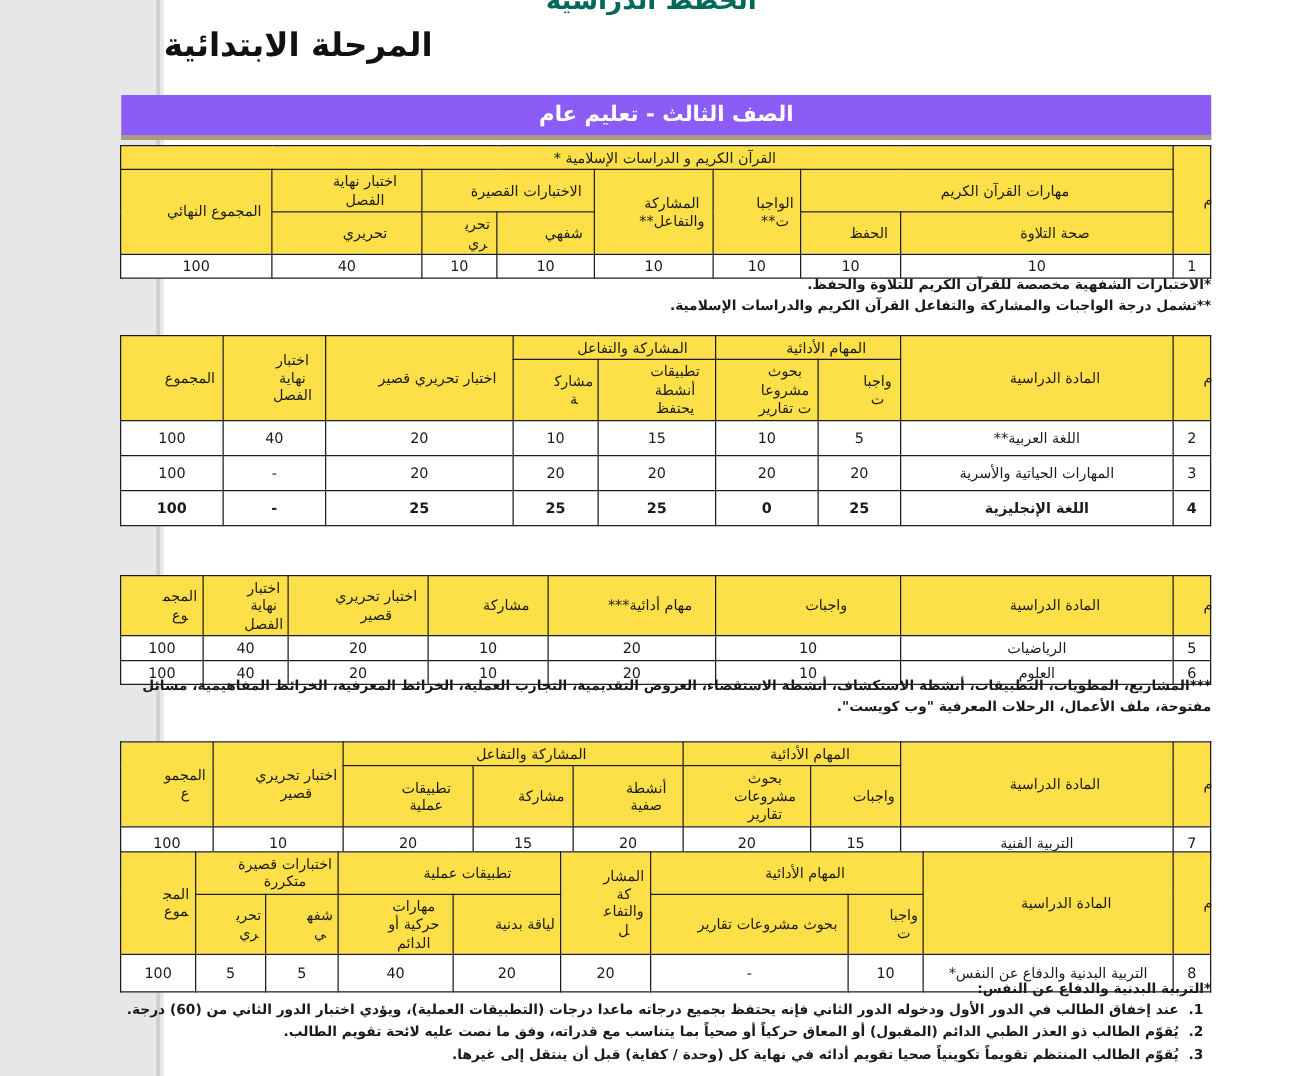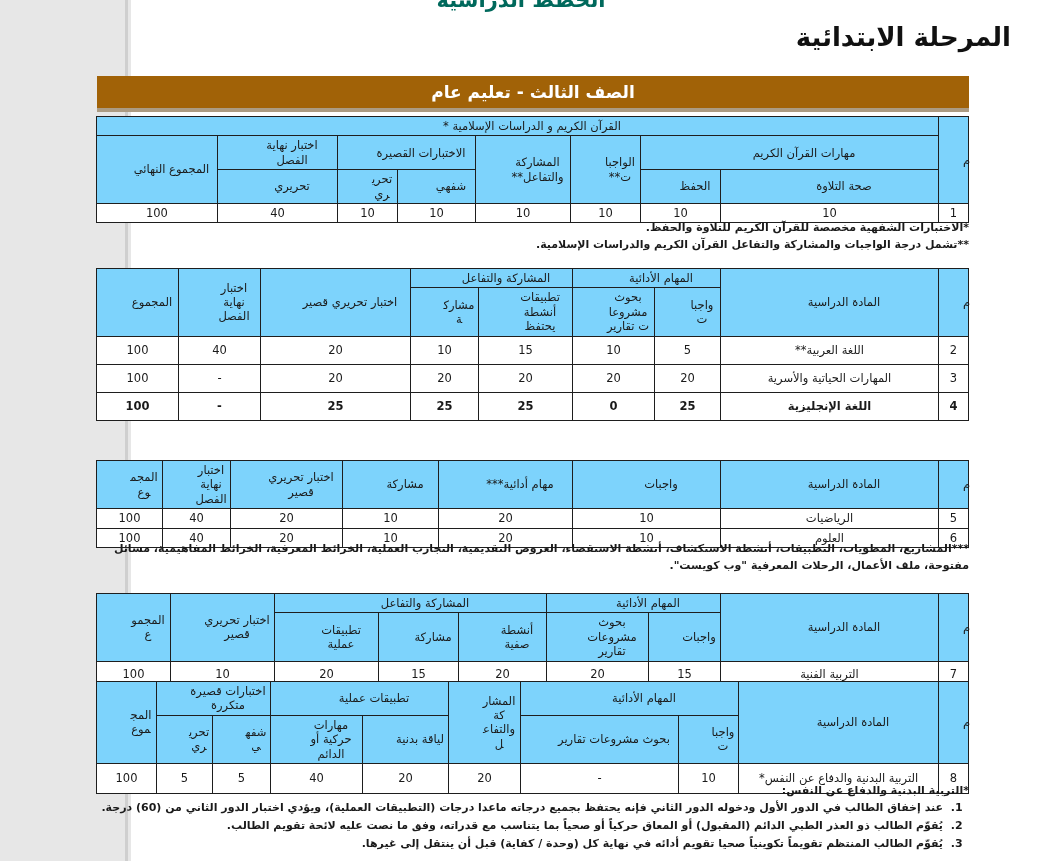--- a/index.html
+++ b/index.html
@@ -47,33 +47,33 @@
     color: #00695c;
     font-size: 21px;
     font-weight: bold;
     line-height: 21px;
   }
   .top-clip span { display: block; margin-top: -10px; }
 
   .doc-title {
     position: absolute;
     top: 22px; left: 131px; width: 880px;
-    text-align: right;
+    text-align: left;
     font-size: 26px;
     font-weight: bold;
     color: #111;
     letter-spacing: 0;
   }
 
   .grade-bar {
     position: absolute;
     top: 76px; left: 97px; width: 872px;
     height: 32px;
     line-height: 32px;
-    background: #a16207;
+    background: #8b5cf6;
     border-bottom: 4px solid #ab9b83;
     color: #ffffff;
     text-align: center;
     font-size: 17px;
     font-weight: bold;
     box-sizing: content-box;
   }
 
   table.grid {
     position: absolute;
@@ -86,21 +86,21 @@
   }
   table.grid th, table.grid td {
     border: 1px solid #1e1e1e;
     text-align: center;
     vertical-align: middle;
     padding: 2px 2px;
     line-height: 1.25;
     word-wrap: break-word;
   }
   table.grid th {
-    background: #7dd3fc;
+    background: #fde047;
     font-weight: normal;
     padding-left: 31px;
   }
   table.grid td { background: #ffffff; }
   td.num, th.num { background: #d3e0dd; }
   .bold-row td { font-weight: bold; }
 
   .note {
     position: absolute;
     font-size: 11px;

